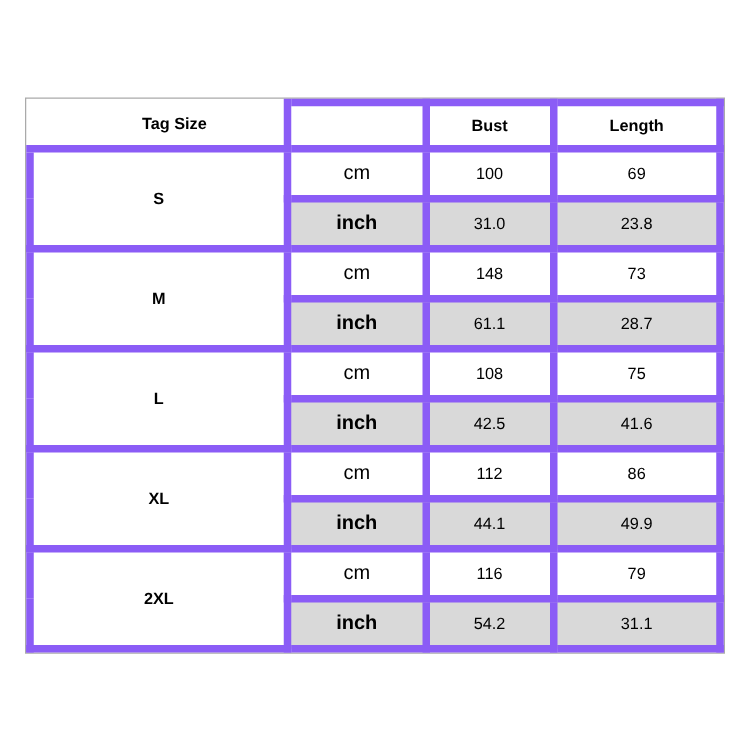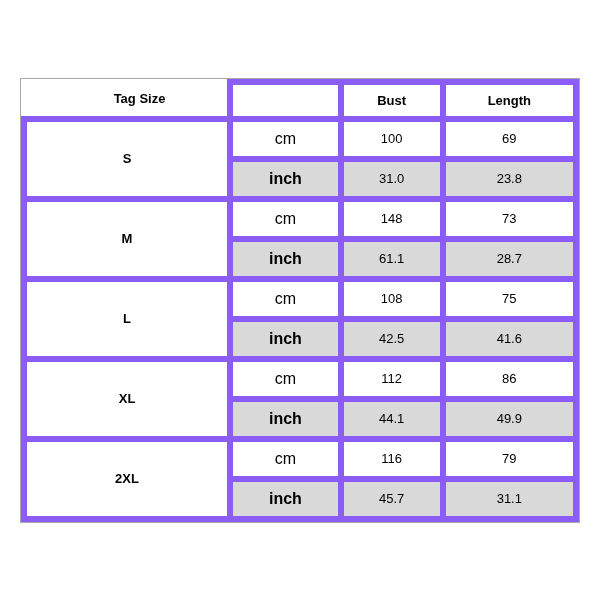--- a/index.html
+++ b/index.html
@@ -137,18 +137,18 @@
           <td class="shaded">49.9</td>
         </tr>
         <tr>
           <td rowspan="2" class="tag-size-cell">2XL</td>
           <td class="unit-cell">cm</td>
           <td>116</td>
           <td>79</td>
         </tr>
         <tr>
           <td class="unit-cell bold shaded">inch</td>
-          <td class="shaded">45.7</td>
+          <td class="shaded">54.2</td>
           <td class="shaded">31.1</td>
         </tr>
       </tbody>
   </table>
 </div>
 
 </body></html>

